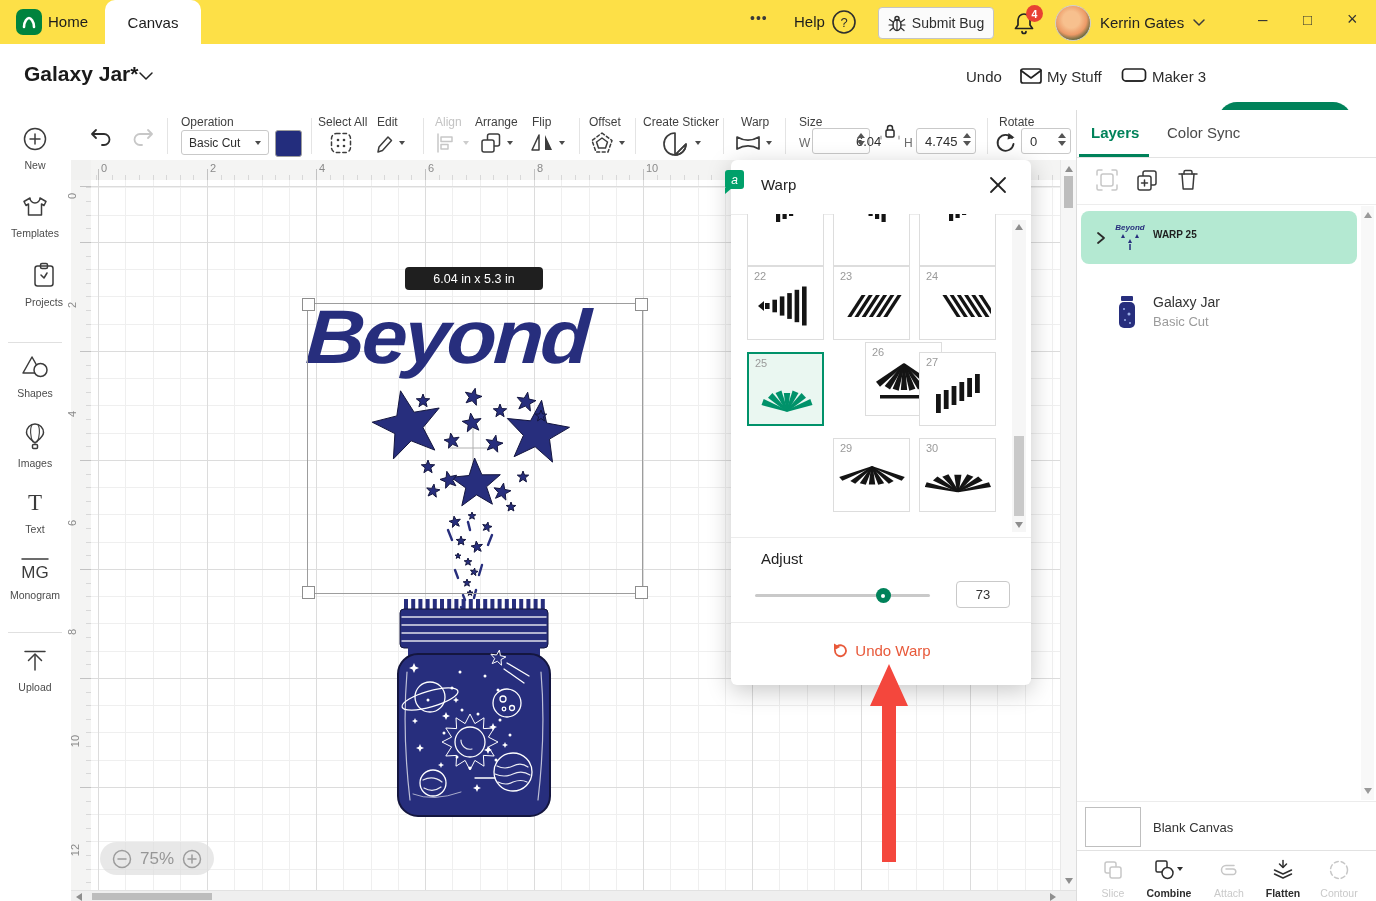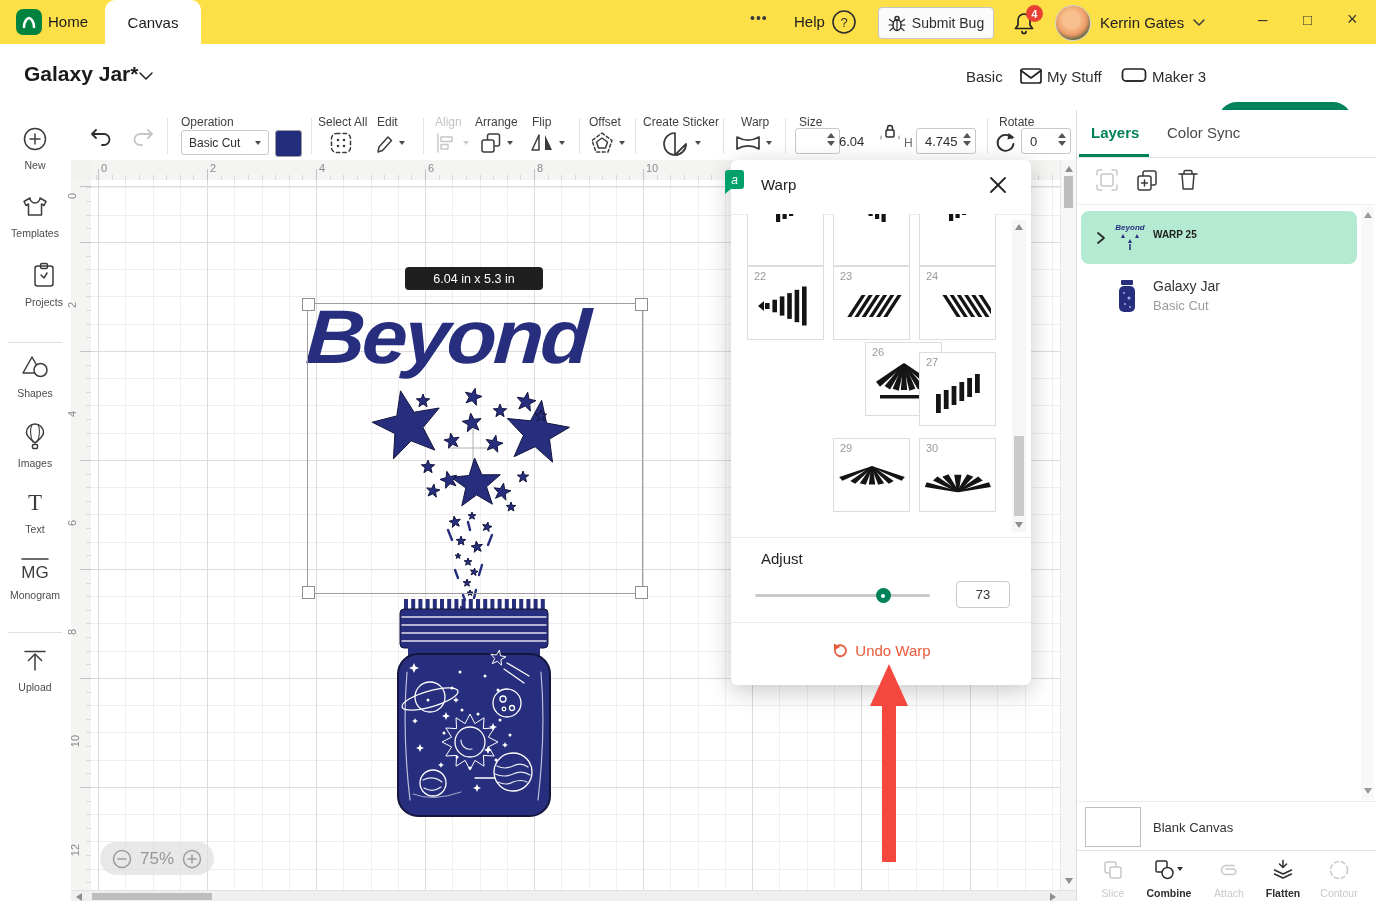--- a/index.html
+++ b/index.html
@@ -114,21 +114,21 @@
     <div class="abs" style="left:1258px;top:10px;font-size:17px;color:#333;">–</div>
     <div class="abs" style="left:1303px;top:11px;font-size:15px;color:#333;">□</div>
     <div class="abs" style="left:1347px;top:9px;font-size:18px;color:#333;">×</div>
   </div>
 
   <div class="abs" id="header">
     <div class="abs" style="left:24px;top:18px;font-size:21px;font-weight:bold;color:#1a1a1a;">Galaxy Jar*</div>
     <svg class="abs" style="left:138px;top:27px;" width="16" height="11">
         <polyline points="2,2 8,8 14,2" class="ic" style="stroke:#222"></polyline>
       </svg>
-    <div class="abs" style="left:966px;top:24px;font-size:15px;color:#2c2c2c;">Basic</div>
+    <div class="abs" style="left:966px;top:24px;font-size:15px;color:#2c2c2c;">Undo</div>
     <svg class="abs" style="left:1019px;top:22px;" width="24" height="20">
       <rect x="2" y="3" width="20" height="14" rx="2" class="ic" style="stroke:#222;stroke-width:1.7"></rect>
       <polyline points="2,4.5 12,12 22,4.5" class="ic" style="stroke:#222;stroke-width:1.7"></polyline>
     </svg>
     <div class="abs" style="left:1047px;top:24px;font-size:15px;color:#2c2c2c;">My Stuff</div>
     <svg class="abs" style="left:1121px;top:23px;" width="26" height="18">
       <rect x="1.5" y="2" width="23" height="12" rx="3.5" class="ic" style="stroke:#222;stroke-width:1.7"></rect>
       <line x1="5" y1="14" x2="21" y2="14" class="ic" style="stroke:#222;stroke-width:1.7"></line>
     </svg>
     <div class="abs" style="left:1152px;top:24px;font-size:15px;color:#2c2c2c;">Maker 3</div>
@@ -262,21 +262,21 @@
     <span class="abs caret sm" style="left:624px;top:31px;"></span>
     <div class="vdiv" style="left:652px;top:8px;height:36px;"></div>
     <div class="tlabel" style="left:670px;top:5px;">Warp</div>
     <svg class="abs" style="left:663px;top:22px;" width="28" height="22">
         <path d="M3,5 C10,9 18,9 25,5 L25,17 C18,13 10,13 3,17 Z" class="ic" style="stroke-width:1.7"></path>
       </svg>
     <span class="abs caret sm" style="left:695px;top:31px;"></span>
     <div class="vdiv" style="left:714px;top:8px;height:36px;"></div>
     <div class="tlabel" style="left:728px;top:5px;">Size</div>
     <div class="tlabel" style="left:728px;top:26px;color:#6b6b6b;">W</div>
-    <div class="num-input" style="left:724px;top:18px;width:45px;padding-left:43px;">
+    <div class="num-input" style="left:741px;top:18px;width:58px;padding-left:43px;">
       <span>6.04</span>
       <span class="stepper">
           <span class="tri-up"></span>
           <span class="tri-dn"></span>
         </span>
     </div>
     <svg class="abs" style="left:808px;top:12px;" width="22" height="20">
         <path d="M2,17 v-3 M20,17 v-3" class="ic" style="stroke:#9a9a9a;stroke-width:1.2"></path>
         <rect x="7" y="8" width="8" height="7" rx="1.2" class="ic" style="stroke:#2e2e2e"></rect>
         <path d="M8.5,8 V6 a2.5,2.5 0 0 1 5,0 v2" class="ic" style="stroke:#2e2e2e"></path>
@@ -543,20 +543,32 @@
               <rect x="16" y="13" width="4" height="22" fill="#141414"></rect>
               <rect x="23.2" y="13" width="4" height="22" fill="#141414"></rect>
               <rect x="30.4" y="13" width="4" height="22" fill="#141414"></rect>
               <rect x="37.6" y="13" width="4" height="22" fill="#141414"></rect>
               <rect x="44.8" y="13" width="4" height="22" fill="#141414"></rect>
               <rect x="52" y="13" width="4" height="22" fill="#141414"></rect>
             </g>
           </svg>
         </div>
 
+      <div class="wtile sel" style="left:16px;top:138px;">
+          <span class="tnum">25</span>
+          <svg width="66" height="48" viewBox="0 0 64 48">
+            <polygon points="32.3,41.2 8.7,30.1 6.5,36.1 31.7,42.8" fill="#00926a"></polygon>
+            <polygon points="32.6,41.3 17.4,24.0 13.0,28.7 31.4,42.7" fill="#00926a"></polygon>
+            <polygon points="32.8,41.6 26.4,21.5 20.5,24.1 31.2,42.4" fill="#00926a"></polygon>
+            <polygon points="32.9,42.0 35.2,24.0 28.8,24.0 31.1,42.0" fill="#00926a"></polygon>
+            <polygon points="32.8,42.4 43.5,24.1 37.6,21.5 31.2,41.6" fill="#00926a"></polygon>
+            <polygon points="32.6,42.7 51.0,28.7 46.6,24.0 31.4,41.3" fill="#00926a"></polygon>
+            <polygon points="32.3,42.8 57.5,36.1 55.3,30.1 31.7,41.2" fill="#00926a"></polygon>
+          </svg>
+        </div>
       <div class="wtile" style="left:102px;top:128px;margin-left:32px;">
           <span class="tnum">26</span>
           <svg width="66" height="48" viewBox="0 0 64 48">
             <polygon points="31.4,6.7 56.0,28.8 60.0,23.8 32.6,5.3" fill="#141414"></polygon>
             <polygon points="31.3,6.5 46.0,31.6 51.3,27.9 32.7,5.5" fill="#141414"></polygon>
             <polygon points="31.1,6.3 37.3,32.7 43.4,30.7 32.9,5.7" fill="#141414"></polygon>
             <polygon points="31.1,6.0 28.8,32.0 35.2,32.0 32.9,6.0" fill="#141414"></polygon>
             <polygon points="31.1,5.7 20.6,30.7 26.7,32.7 32.9,6.3" fill="#141414"></polygon>
             <polygon points="31.3,5.5 12.7,27.9 18.0,31.6 32.7,6.5" fill="#141414"></polygon>
             <polygon points="31.4,5.3 4.0,23.8 8.0,28.8 32.6,6.7" fill="#141414"></polygon>
@@ -665,21 +677,21 @@
       <svg class="abs" style="left:32px;top:10px;" width="34" height="32">
         <text x="17" y="9" text-anchor="middle" font-size="8" font-weight="bold" font-style="italic" fill="#272e7d">Beyond</text>
         <polygon points="10,13 12,17 8,17" fill="#272e7d"></polygon>
           <polygon points="24,13 26,17 22,17" fill="#272e7d"></polygon>
           <polygon points="17,18 19,22 15,22" fill="#272e7d"></polygon>
         <line x1="17" y1="23" x2="17" y2="29" stroke="#272e7d" stroke-width="1.5"></line>
       </svg>
       <div class="abs" style="left:72px;top:18px;font-size:10px;font-weight:bold;color:#1f1f1f;">WARP 25</div>
     </div>
 
-    <div class="abs" style="left:4px;top:160px;width:276px;height:52px;">
+    <div class="abs" style="left:4px;top:176px;width:276px;height:52px;">
       <svg class="abs" style="left:34px;top:8px;" width="24" height="36">
         <rect x="6" y="2" width="12" height="5" rx="1" fill="#272e7d"></rect>
         <rect x="4" y="8" width="16" height="26" rx="5" fill="#272e7d"></rect>
         <circle cx="9" cy="15" r="1" fill="#9db0e8"></circle>
           <circle cx="14" cy="20" r="1.5" fill="#9db0e8"></circle>
           <circle cx="10" cy="26" r="1" fill="#9db0e8"></circle>
           <circle cx="15" cy="29" r="1" fill="#9db0e8"></circle>
       </svg>
       <div class="abs" style="left:72px;top:8px;font-size:14px;color:#333;">Galaxy Jar</div>
       <div class="abs" style="left:72px;top:28px;font-size:13px;color:#9b9b9b;">Basic Cut</div>

